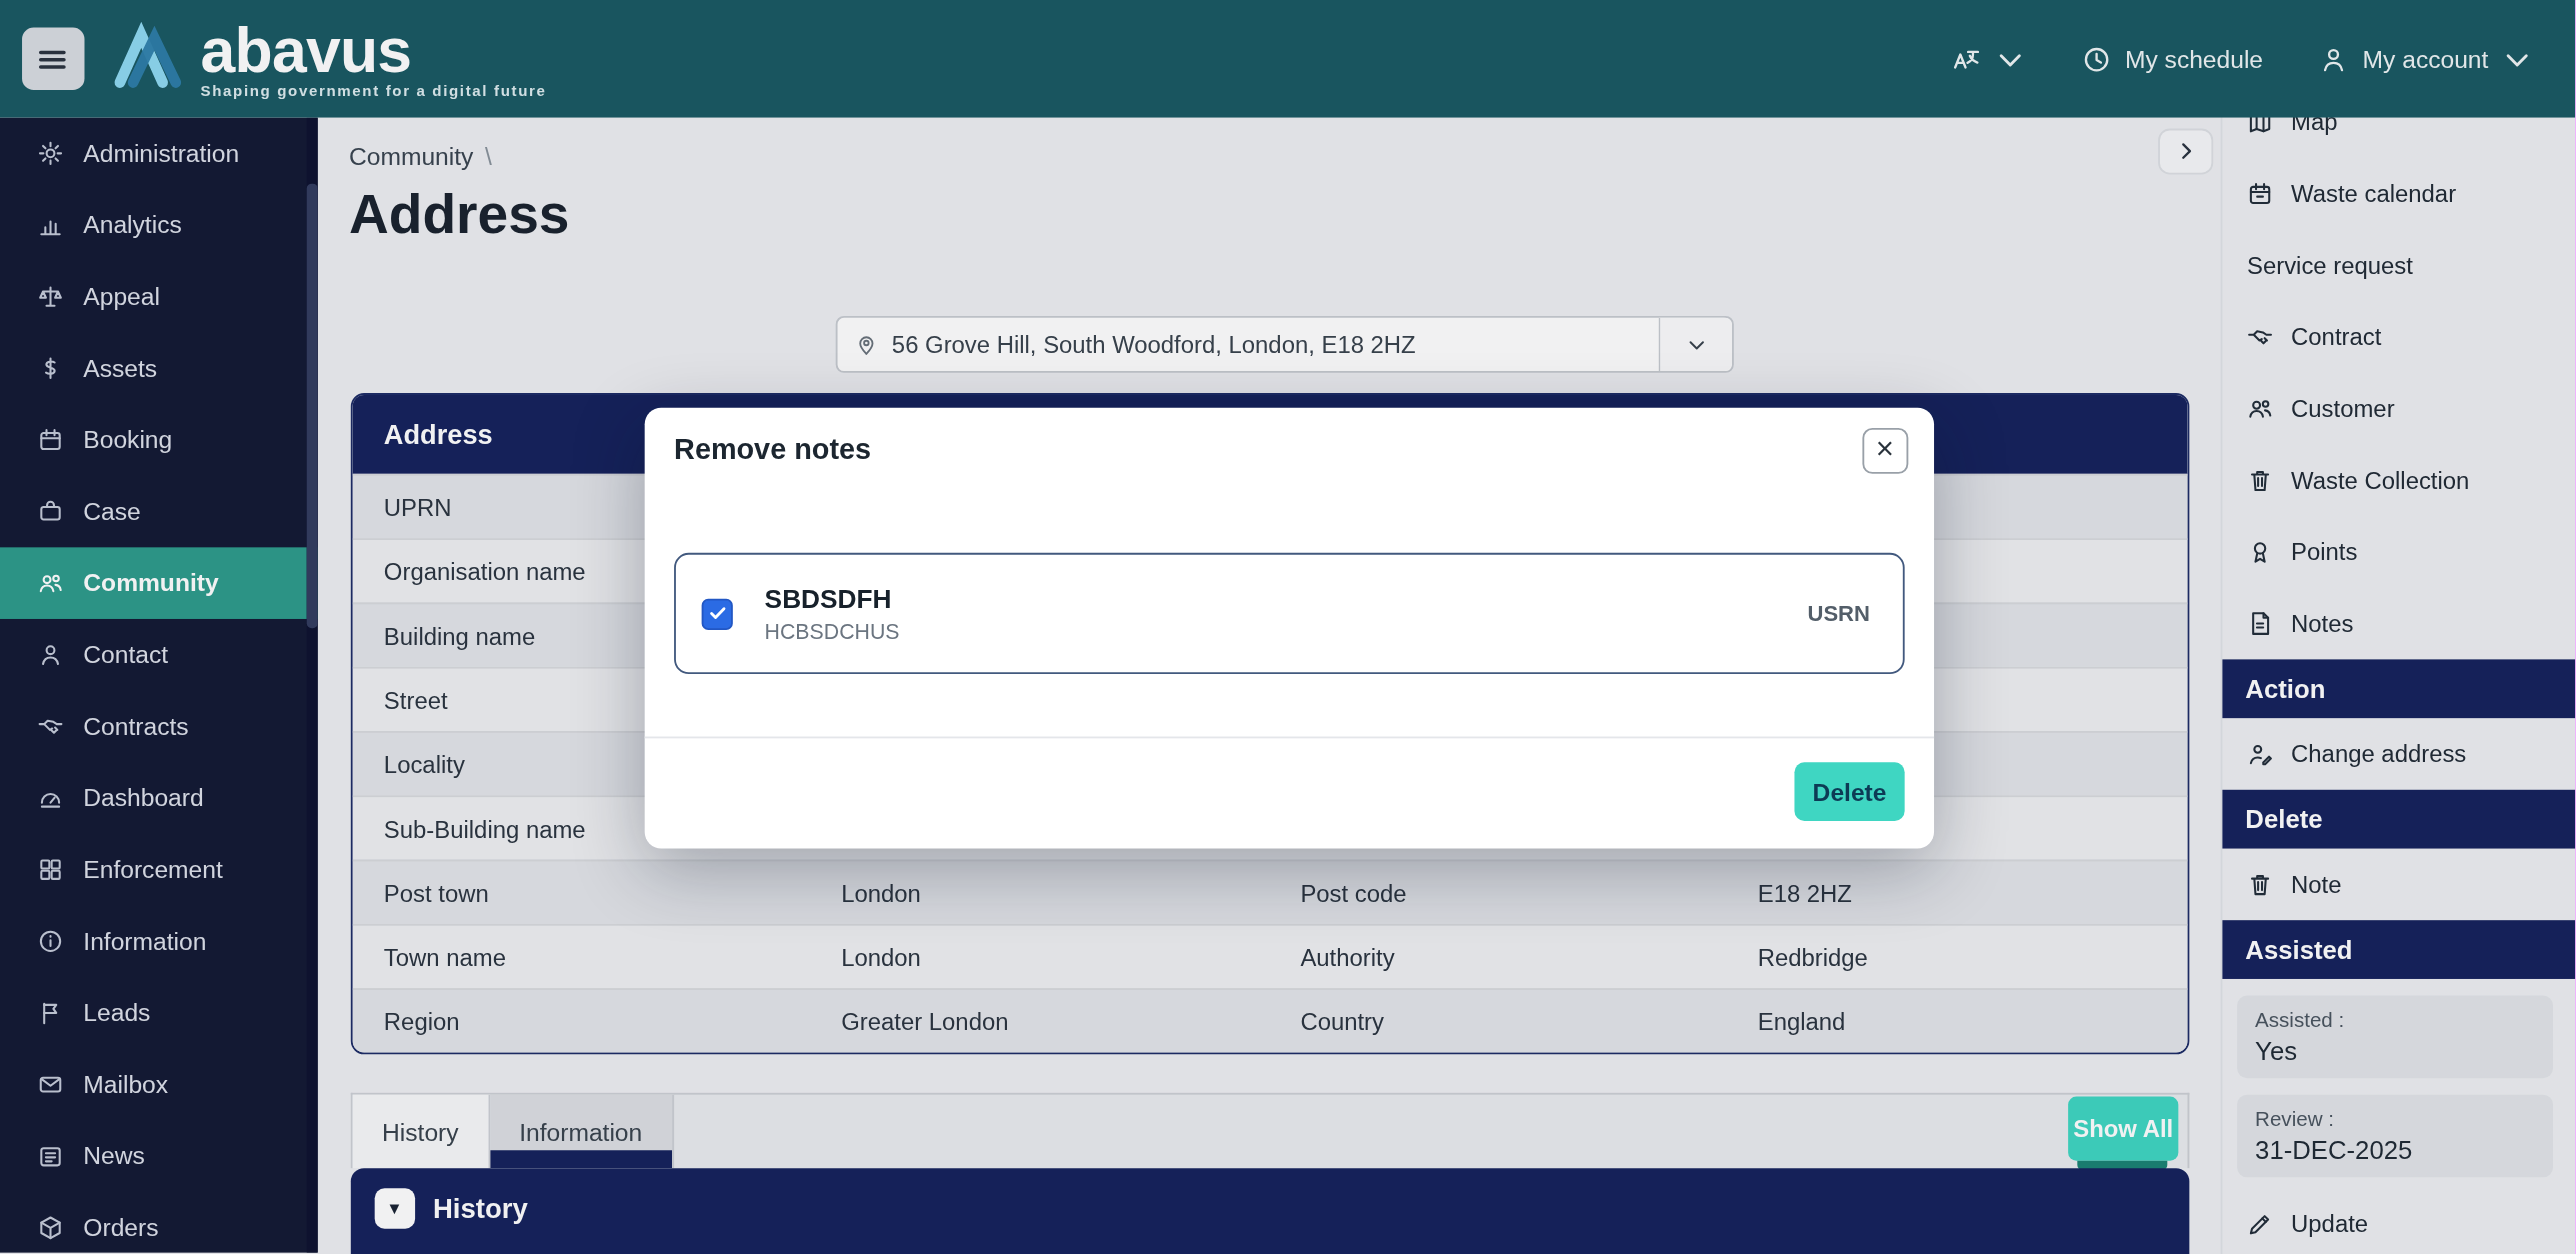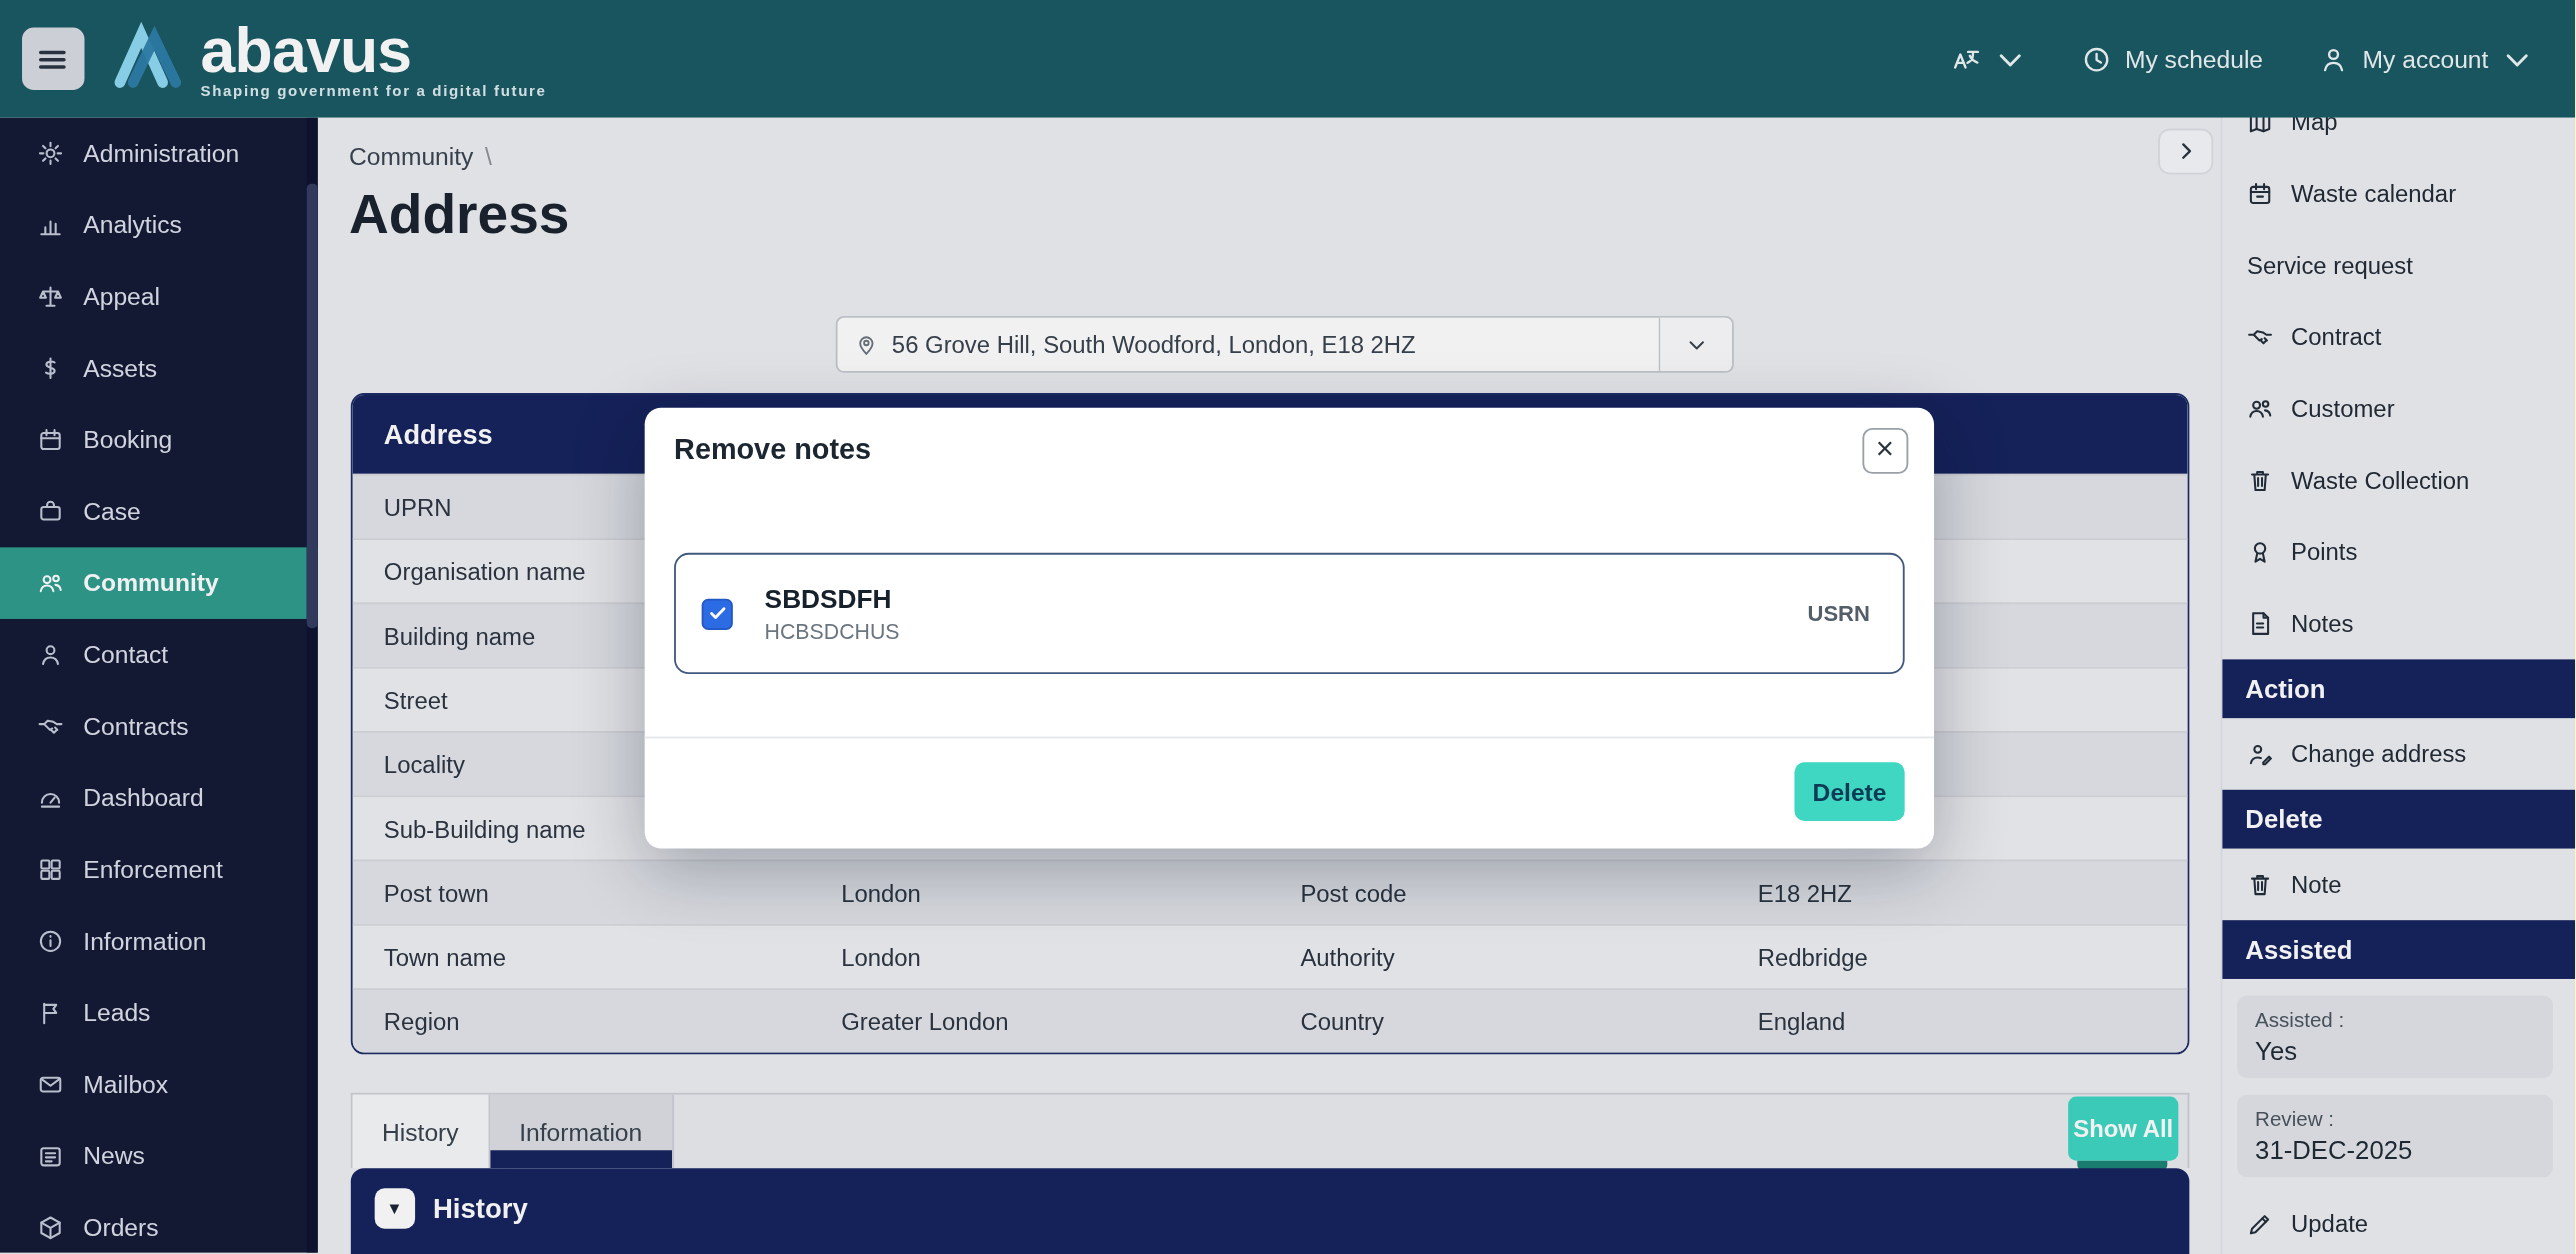--- a/index.html
+++ b/index.html
@@ -1,17 +1,17 @@
 <!DOCTYPE html>
 <html style="font-size:14.3px"><head>
 <meta charset="utf-8">
 <style>
   *{box-sizing:border-box;margin:0;padding:0}
   html,body{margin:0;background:#e8eaee;font-family:"Liberation Sans",sans-serif}
-  #viewport{position:relative;width:2576px;height:1254px;overflow:hidden;background:#fef9c3}
+  #viewport{position:relative;width:2576px;height:1254px;overflow:hidden;background:#f0abfc}
   #scale{position:relative;width:1402px;height:683px;transform:scale(1.8367);transform-origin:0 0;background:#edeff2}
 
   .ic{width:15px;height:15px;stroke:currentColor;fill:none;stroke-width:1.8;stroke-linecap:round;stroke-linejoin:round;display:block}
 
   
   .header{position:absolute;left:0;top:0;width:1402px;height:64px;background:#1a5a63;display:flex;align-items:center;z-index:30}
   .hamburger{width:34px;height:34px;background:#d8dce2;border-radius:6.3px;margin:0 13.4px 0 11.6px;display:flex;align-items:center;justify-content:center;color:#2b3440;cursor:pointer}
   .hamburger .ic{width:19px;height:19px;stroke-width:2.4}
   .logo{display:flex;align-items:center;gap:7.2px}
   .logo-mark{width:43px;height:41px}

